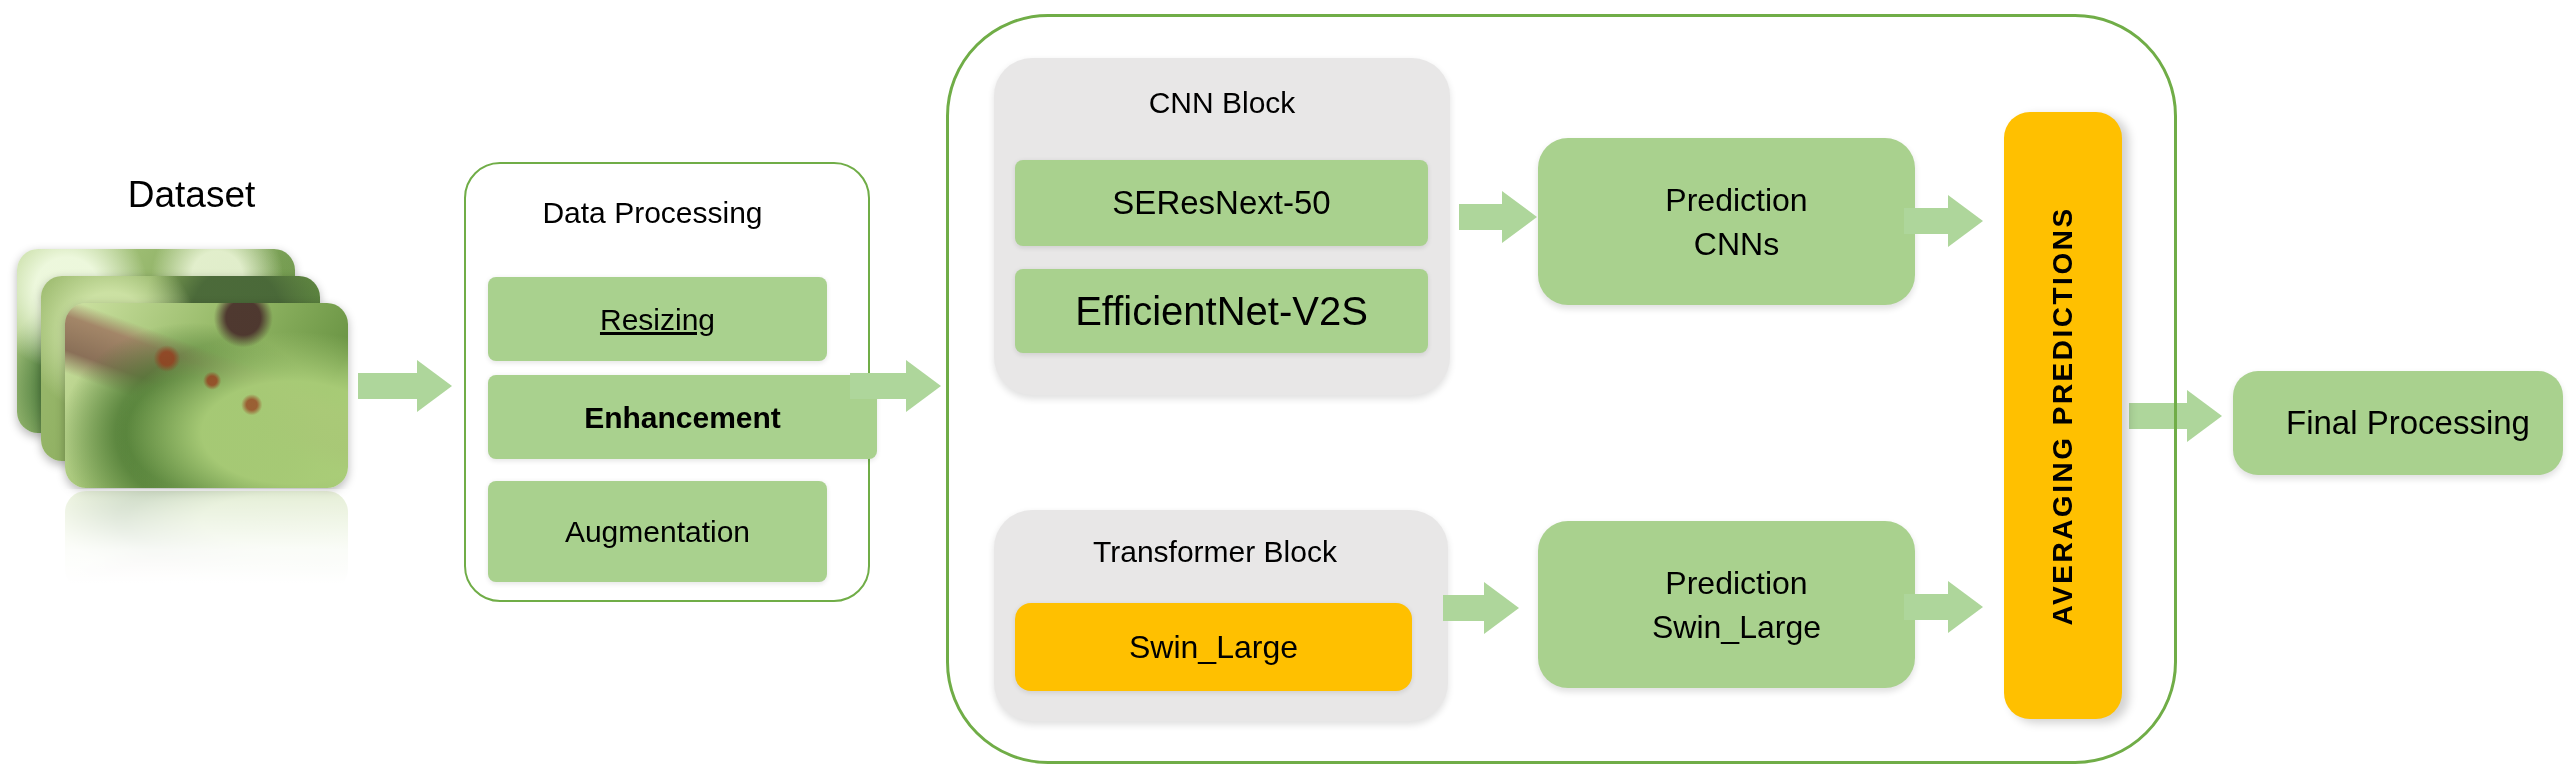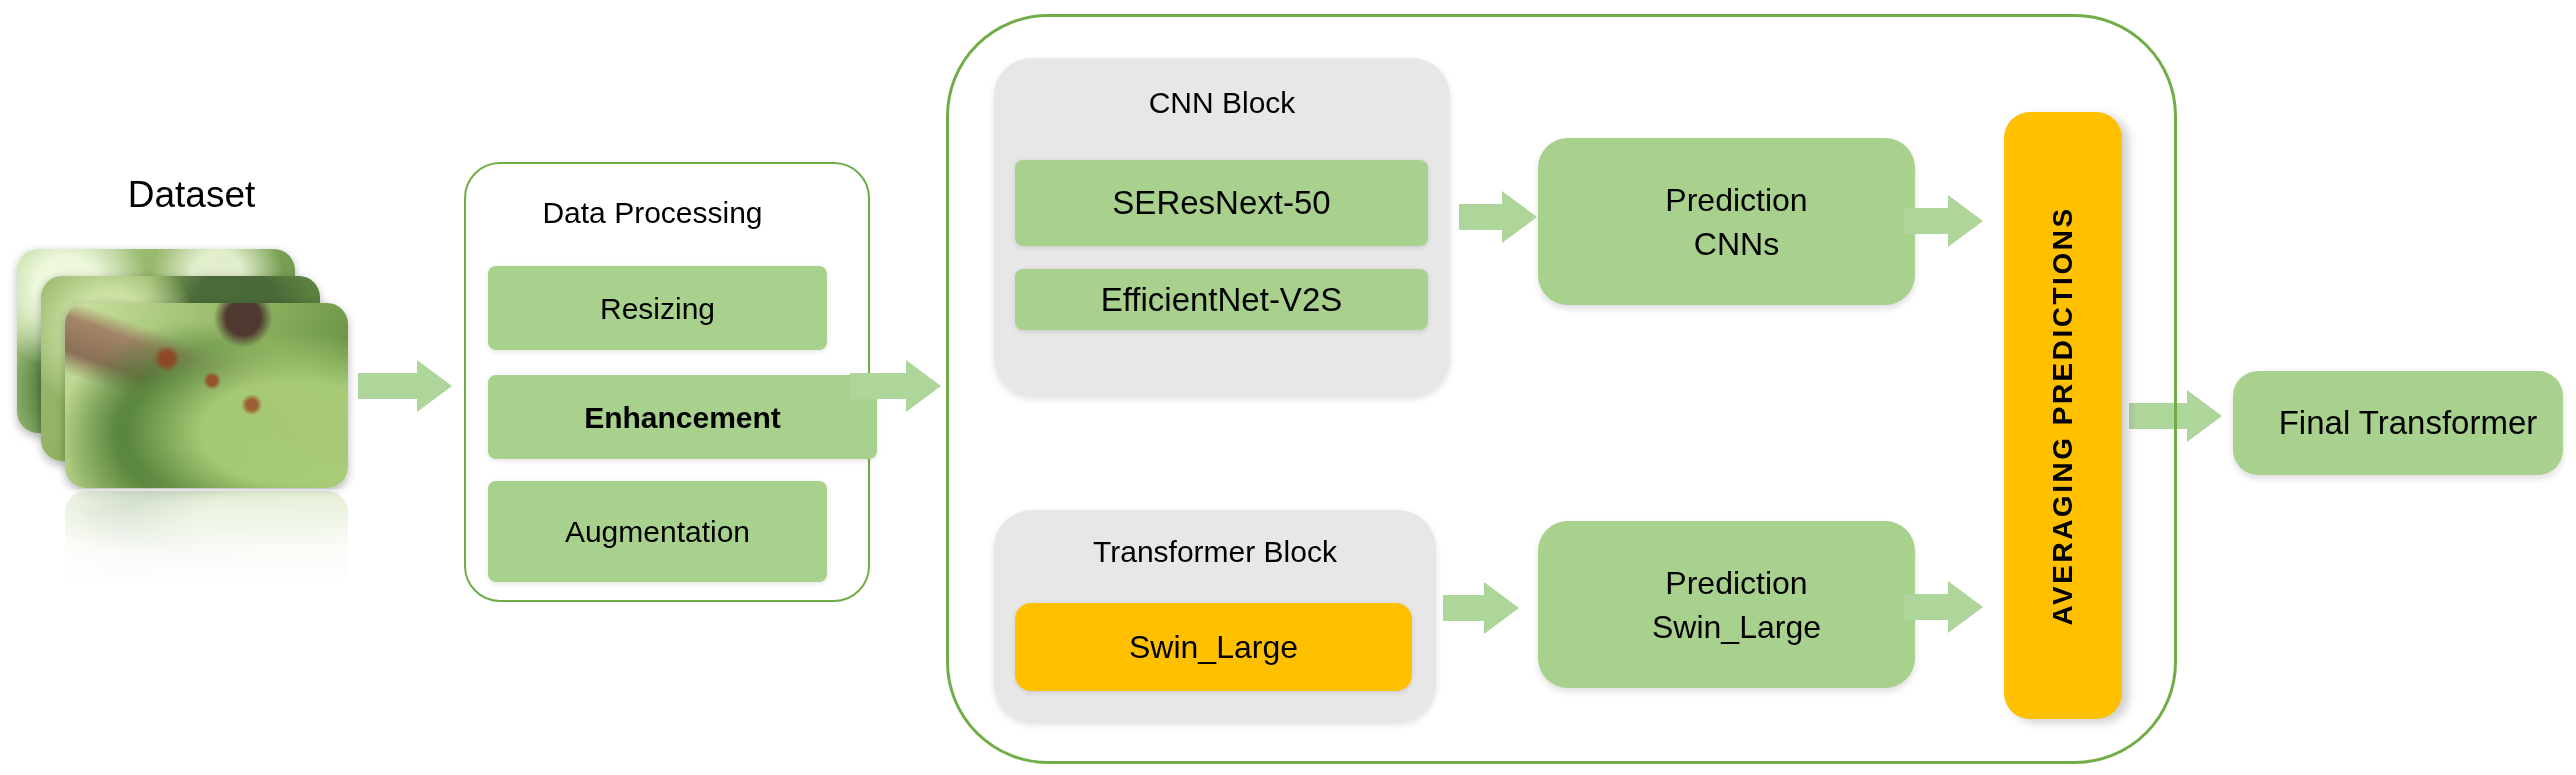--- a/index.html
+++ b/index.html
@@ -88,44 +88,44 @@
   <div class="photo" id="photo-reflection"></div>
   <div class="abs" id="reflection-fade"></div>
 
   <div class="arrow" style="left:358px;top:360px;width:94px;">
     <div class="arrow-body"></div>
     <div class="arrow-head"></div>
   </div>
 
   <div class="abs" id="dp-box">
     <div class="abs center-text label-48" style="left:0;top:30px;width:373px;height:37px;">Data Processing</div>
-    <div class="abs rounded-green center-text label-48" style="left:22px;top:102px;width:339px;height:84px;">Resizing</div>
+    <div class="abs rounded-green center-text label-48" style="left:22px;top:113px;width:339px;height:84px;text-decoration:underline;">Resizing</div>
     <div class="abs rounded-green center-text label-48" style="left:22px;top:211px;width:389px;height:84px;font-weight:bold;">Enhancement</div>
     <div class="abs rounded-green center-text label-48" style="left:22px;top:317px;width:339px;height:101px;">Augmentation</div>
   </div>
 
   <div class="arrow" style="left:850px;top:360px;width:91px;">
     <div class="arrow-body"></div>
     <div class="arrow-head"></div>
   </div>
 
   <div class="arrow" style="left:2129px;top:390px;width:93px;z-index:1;">
     <div class="arrow-body"></div>
     <div class="arrow-head"></div>
   </div>
 
   <div class="abs" id="outer-container"></div>
 
   <div class="abs gray-block" style="left:994px;top:58px;width:456px;height:337px;">
     <div class="abs center-text label-48" style="left:0;top:26px;width:456px;height:37px;">CNN Block</div>
     <div class="abs rounded-green center-text" style="left:21px;top:102px;width:413px;height:86px;font-size:33px;">SEResNext-50</div>
-    <div class="abs rounded-green center-text" style="left:21px;top:211px;width:413px;height:61px;font-size:33px;">EfficientNet-V2S</div>
+    <div class="abs rounded-green center-text" style="left:21px;top:211px;width:413px;height:84px;font-size:40px;">EfficientNet-V2S</div>
   </div>
 
-  <div class="abs gray-block" style="left:994px;top:510px;width:442px;height:211px;">
+  <div class="abs gray-block" style="left:994px;top:510px;width:442px;height:211px;padding-left:12px;">
     <div class="abs center-text label-48" style="left:0;top:23.4px;width:442px;height:37px;">Transformer Block</div>
     <div class="abs center-text" style="left:21px;top:93px;width:397px;height:88px;font-size:32px;background:var(--orange);border-radius:16px;box-shadow:0 1.9px 5px rgba(0,0,0,0.10);">Swin_Large</div>
   </div>
 
   <div class="arrow" style="left:1459px;top:191px;width:78px;">
     <div class="arrow-body"></div>
     <div class="arrow-head"></div>
   </div>
 
   <div class="abs big-green center-text" style="left:1538px;top:138px;width:357px;height:167px;flex-direction:column;">
@@ -150,16 +150,16 @@
 
   <div class="arrow" style="left:1904px;top:581px;width:79px;">
     <div class="arrow-body"></div>
     <div class="arrow-head"></div>
   </div>
 
   <div class="abs center-text" id="averaging-box">
     <span>AVERAGING PREDICTIONS</span>
   </div>
 
-  <div class="abs big-green center-text" style="left:2233px;top:371px;width:310px;height:104px;font-size:33px;border-radius:25px;">Final Transformer</div>
+  <div class="abs big-green center-text" style="left:2233px;top:371px;width:310px;height:104px;font-size:33px;border-radius:25px;">Final Processing</div>
 
 </div>
 
 
 </body></html>

